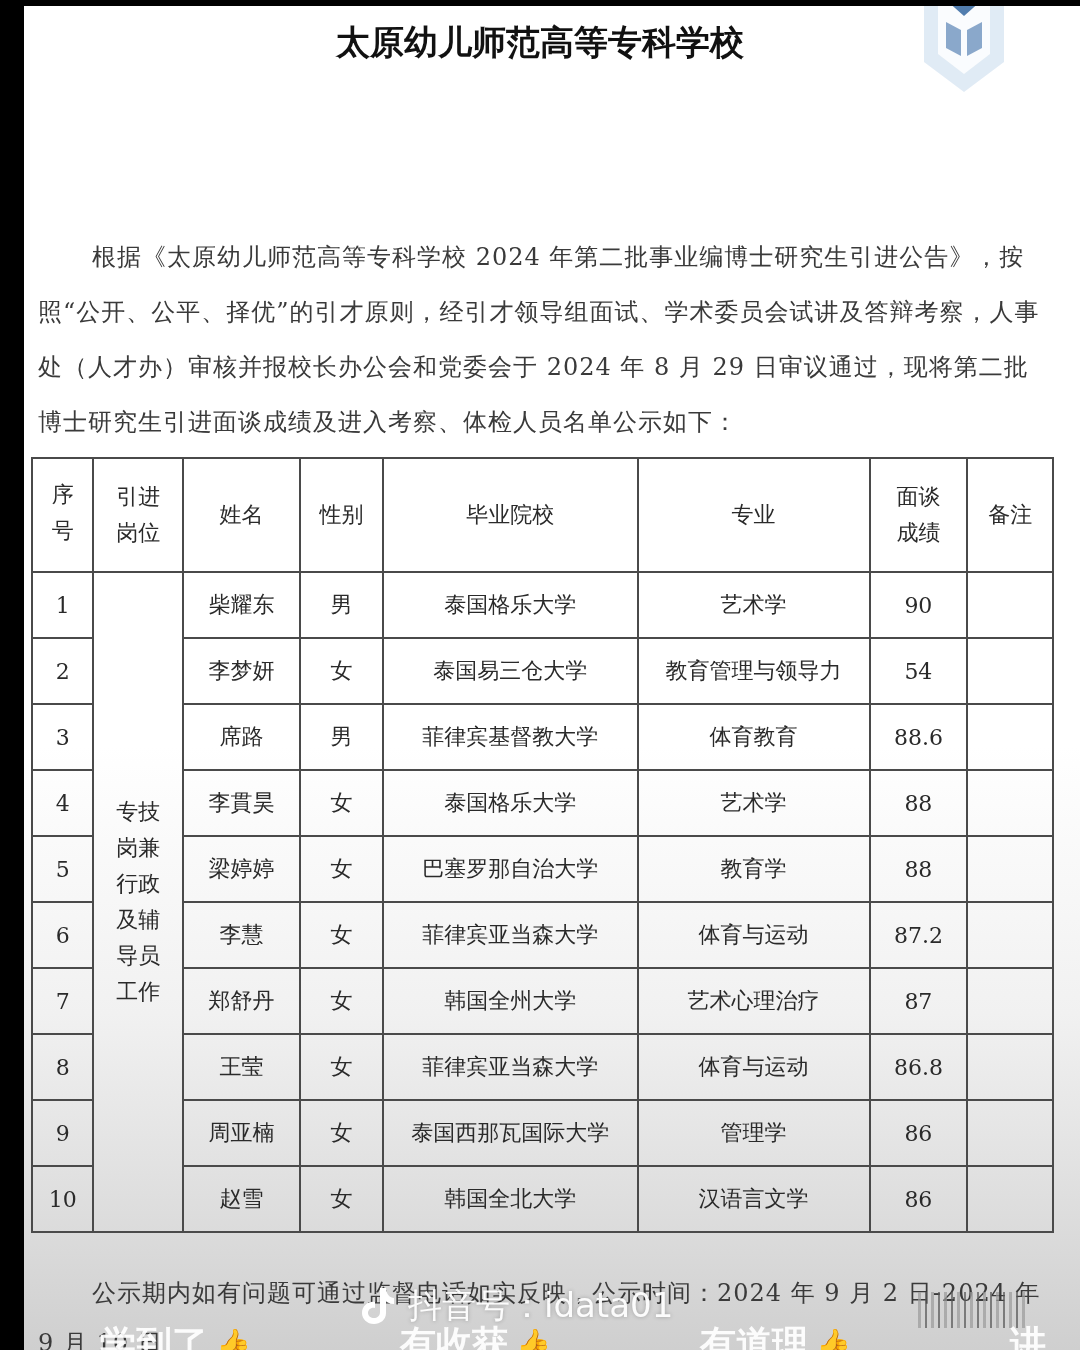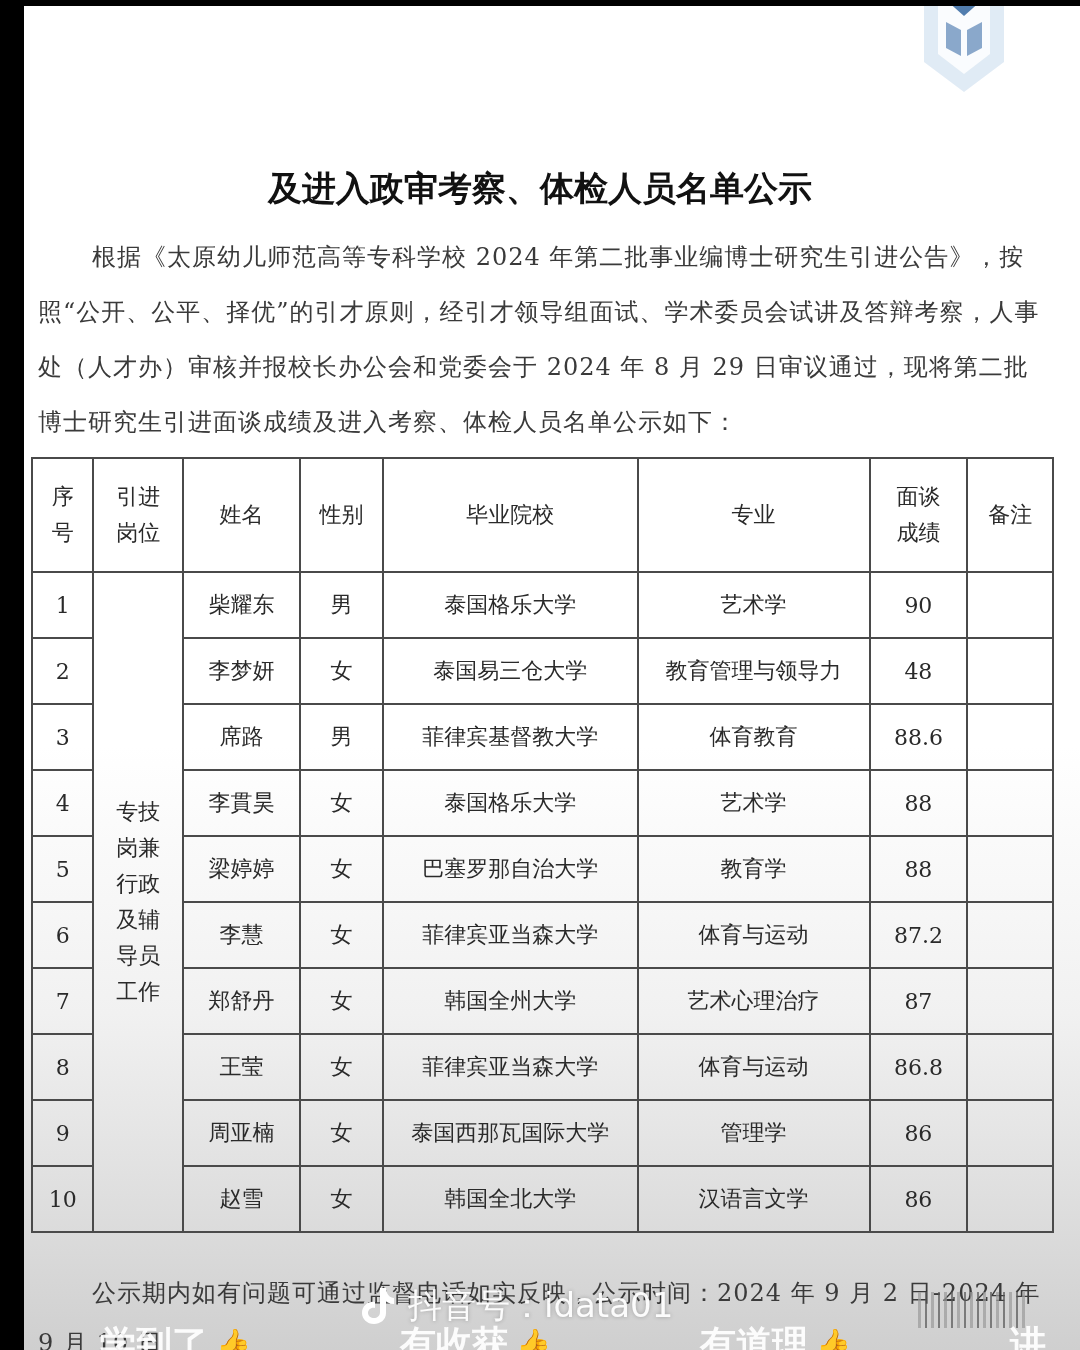--- a/index.html
+++ b/index.html
@@ -28,21 +28,21 @@
 
     table.roster {
       position: absolute; left: 7px; top: 451px; width: 1023px; border-collapse: collapse;
       font-size: 22px; color: #2a2a2a; background: transparent;
     }
     table.roster th, table.roster td {
       border: 2px solid #4a4a4a; text-align: center; vertical-align: middle; font-weight: normal; padding: 0 4px;
     }
     table.roster th { height: 114px; line-height: 36px; }
     table.roster td { height: 66px; }
-    .c-idx { width: 61px; }
+    .c-idx { width: 61px; font-family: Liberation Mono, monospace; }
     .c-post { width: 89px; border-radius: 23px; }
     .c-name { width: 116px; }
     .c-gender { width: 82px; }
     .c-school { width: 253px; }
     .c-major { width: 230px; }
     .c-score { width: 97px; border-radius: 13px; }
     .c-note { width: 85px; }
     .post-cell { line-height: 36px; font-size: 22px; padding: 0 14px; margin-top: 10px; }
     .ul { text-underline-offset: 5px; }
     .tick { color: #777; font-size: 16px; }
@@ -72,21 +72,21 @@
 <div class="page">
 
   <svg class="logo-watermark" viewBox="0 0 120 100">
     <path d="M20 0 L100 0 L100 62 L60 92 L20 62 Z" fill="#dde9f4"></path>
     <path d="M34 0 L86 0 L86 54 L60 74 L34 54 Z" fill="#ffffff" opacity="0.85"></path>
     <path d="M42 0 L78 0 L60 16 Z" fill="#3f6fa6"></path>
     <path d="M42 22 L57 30 L57 56 L42 48 Z" fill="#7e9fc6"></path>
     <path d="M63 30 L78 22 L78 48 L63 56 Z" fill="#7e9fc6"></path>
   </svg>
 
-  <div class="title t3">及进入政审考察、体检人员名单公示</div>
+  <div class="title t1">太原幼儿师范高等专科学校</div>
 
   <div class="para">
     <span class="indent"></span><span>根据《太原幼儿师范高等专科学校 2024 年第二批事业编博士研究生引进公告》，按照“公开、公平、择优”的引才原则，经引才领导组面试、学术委员会试讲及答辩考察，人事处（人才办）审核并报校长办公会和党委会于 2024 年 8 月 29 日审议通过，现将第二批博士研究生引进面谈成绩及进入考察、体检人员名单公示如下：</span>
   </div>
 
   <table class="roster">
     <thead>
       <tr>
         <th class="c-idx"><span style="display:inline-block;width:26px;line-height:36px">序号</span></th>
         <th class="c-post"><span style="display:inline-block;width:52px;line-height:36px">引进岗位</span></th>
@@ -108,21 +108,21 @@
         <td>艺术学</td>
         <td>90</td>
         <td><span class="tick"></span></td>
       </tr>
       <tr>
         <td>2</td>
         <td>李梦妍</td>
         <td>女</td>
         <td>泰国易三仓大学</td>
         <td>教育管理与领导力</td>
-        <td>48</td>
+        <td>54</td>
         <td></td>
       </tr>
       <tr>
         <td>3</td>
         <td><span class="ul">席路</span></td>
         <td>男</td>
         <td>菲律宾基督教大学</td>
         <td>体育教育</td>
         <td>88.6</td>
         <td></td>

